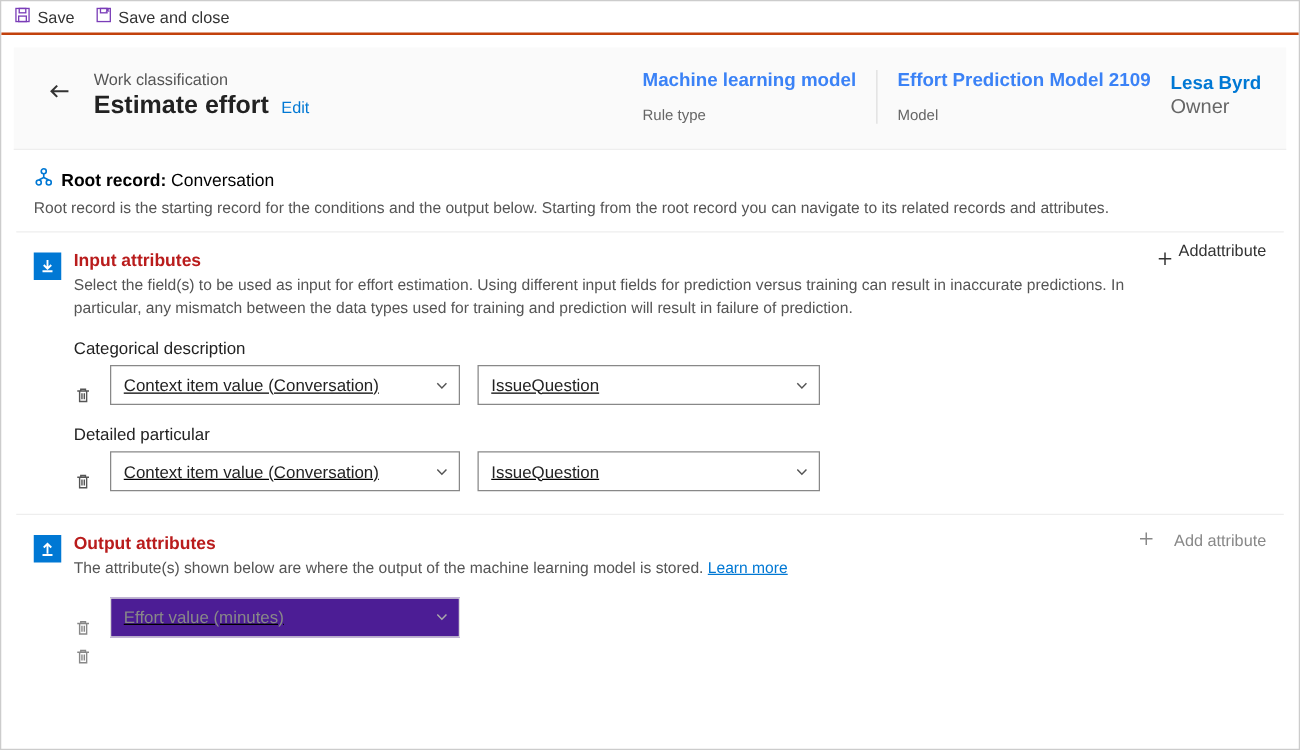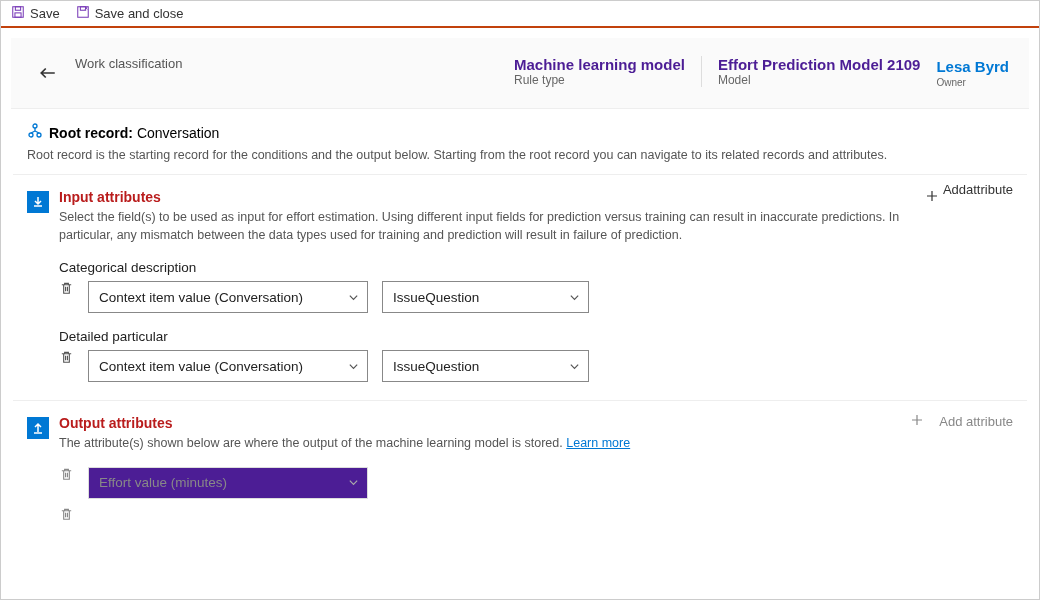--- a/index.html
+++ b/index.html
@@ -15,25 +15,25 @@
     .header-back { margin-right: 18px; margin-top: 8px; cursor: pointer; color: #333; }
     .header-back svg { width: 18px; height: 18px; }
     .header-main { flex: 1; }
     .header-breadcrumb { font-size: 13px; color: #555; margin-bottom: 2px; }
     .header-title-row { display: flex; align-items: baseline; gap: 10px; }
     .header-title { font-size: 20px; font-weight: 600; color: #222; }
     .header-edit { font-size: 13px; color: #0078d4; cursor: pointer; }
     .header-meta { display: flex; gap: 0; margin-left: 20px; }
     .header-meta-col { padding: 0 16px; border-left: 1px solid #ddd; }
     .header-meta-col:first-child { border-left: none; padding-left: 0; }
-    .header-meta-val { font-size: 15px; font-weight: 600; color: #4c1d95; margin-bottom: 0; }
+    .header-meta-val { font-size: 15px; font-weight: 600; color: #3b82f6; margin-bottom: 12px; }
     .header-meta-lbl { font-size: 12px; color: #666; }
     .header-owner { text-align: left; margin-left: auto; padding-top: 2px; }
     .header-owner-name { font-size: 15px; font-weight: 600; color: #0078d4; margin-bottom: 2px; }
-    .header-owner-lbl { font-size: 10px; color: #666; }
+    .header-owner-lbl { font-size: 16px; color: #666; }
 
     
     .content { padding: 0 10px; }
 
     
     .root-record { padding: 14px 14px 12px 14px; border-bottom: 1px solid #eee; margin: 0 2px; }
     .root-record-title { display: flex; align-items: center; gap: 6px; font-size: 14px; margin-bottom: 6px; }
     .root-record-title svg { width: 16px; height: 16px; }
     .root-record-title .bold { font-weight: 600; }
     .root-record-desc { font-size: 12.5px; color: #555; }
@@ -50,26 +50,26 @@
     .section-desc .link { color: #0078d4; cursor: pointer; text-decoration: underline; }
     .section-add { display: flex; align-items: center; gap: 6px; position: absolute; right: 14px; top: 12px; font-size: 13px; color: #333; cursor: pointer; }
     .section-add svg { width: 14px; height: 14px; }
     .section-add.stacked { flex-direction: row; gap: 0; align-items: center; top: 8px; line-height: 1.1; }
     .section-add.stacked span { display: block; }
     .section-add.disabled { color: #888; cursor: default; gap: 15px; }
 
     
     .attr-group { margin-top: 16px; margin-left: 32px; }
     .attr-label { font-size: 13.5px; font-weight: 400; color: #222; margin-bottom: 6px; }
-    .attr-row { display: flex; align-items: flex-start; gap: 14px; }
+    .attr-row { display: flex; align-items: flex-end; gap: 14px; text-decoration: underline; }
     .delete-btn { cursor: pointer; color: #555; }
     .delete-btn svg { width: 15px; height: 15px; display: block; }
     .dropdown { position: relative; display: flex; align-items: center; justify-content: space-between; border: 1px solid #888; background: #fff; height: 32px; padding: 0 8px 0 10px; font-size: 13.5px; color: #222; cursor: pointer; }
     .dropdown.w1 { width: 280px; }
-    .dropdown.w2 { width: 207px; }
+    .dropdown.w2 { width: 274px; }
     .dropdown .chev { color: #555; }
     .dropdown.disabled { background: #4c1d95; border-color: #ddd; color: #888; cursor: default; }
     .dropdown.disabled .chev { color: #aaa; }
 
     .output-rows { margin-top: 14px; margin-left: 32px; display: flex; flex-direction: column; gap: 8px; }
     .output-rows .delete-btn { color: #888; cursor: default; }
 
     .chev svg { width: 11px; height: 11px; display: block; }
   </style>
 </head>
@@ -99,20 +99,24 @@
 </div>
 
 <div class="header">
   <div class="header-back">
     <svg viewBox="0 0 16 16" fill="none" stroke="currentColor" stroke-width="1.5">
         <path d="M14 8 H2 M6 4 L2 8 L6 12"></path>
       </svg>
   </div>
   <div class="header-main">
     <div class="header-breadcrumb">Work classification</div>
+    <div class="header-title-row">
+      <div class="header-title">Estimate effort</div>
+      <div class="header-edit">Edit</div>
+    </div>
   </div>
   <div class="header-meta">
     <div class="header-meta-col">
       <div class="header-meta-val">Machine learning model</div>
       <div class="header-meta-lbl">Rule type</div>
     </div>
     <div class="header-meta-col">
       <div class="header-meta-val">Effort Prediction Model 2109</div>
       <div class="header-meta-lbl">Model</div>
     </div>

